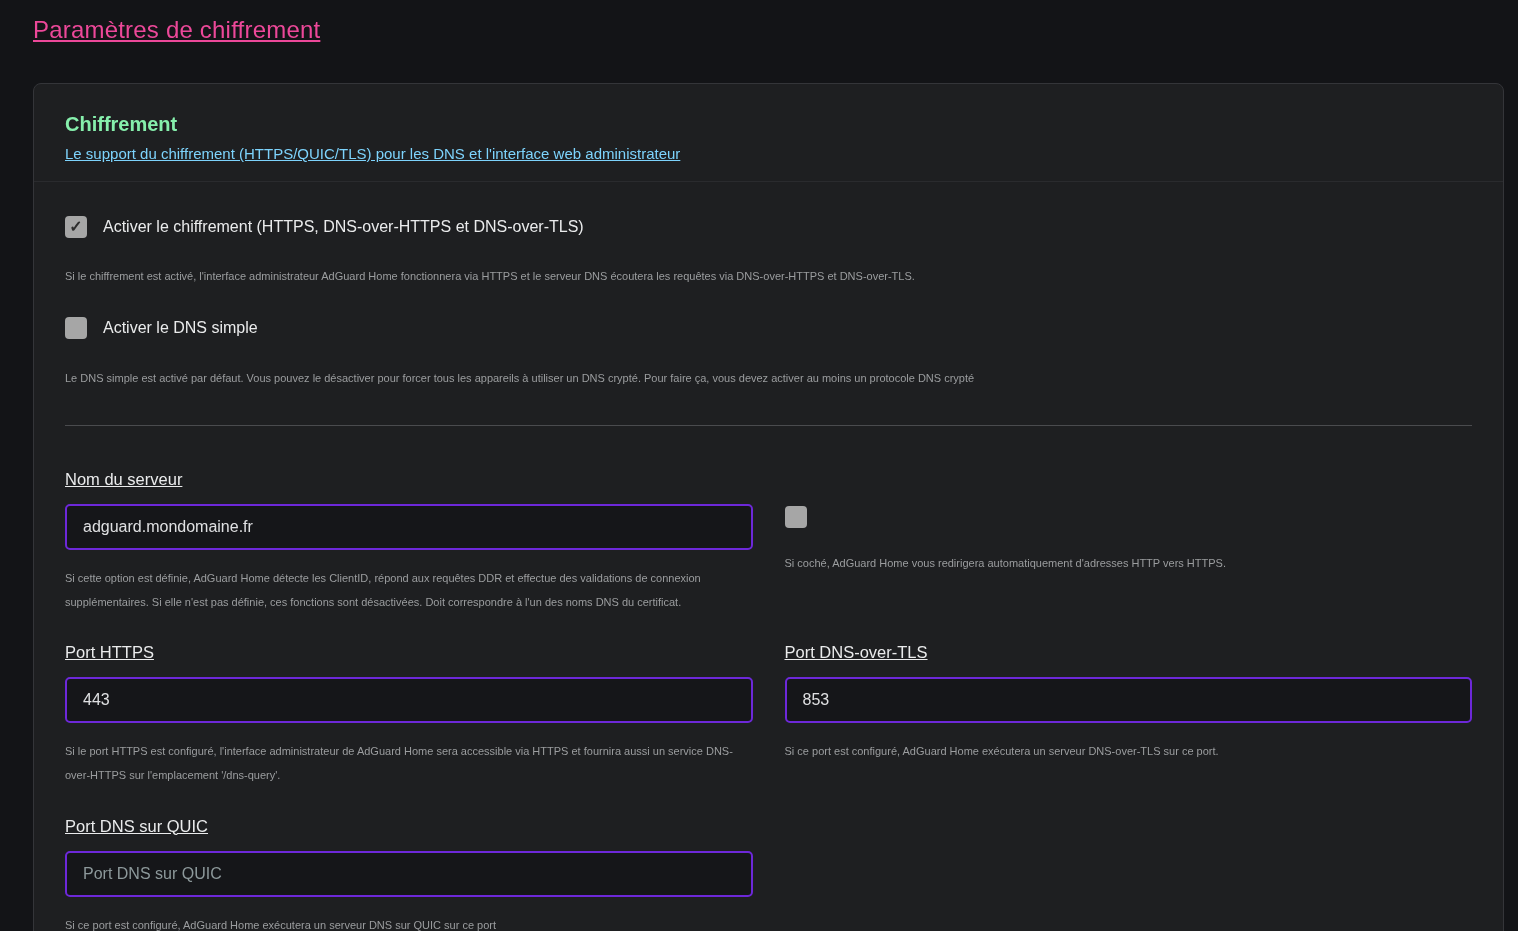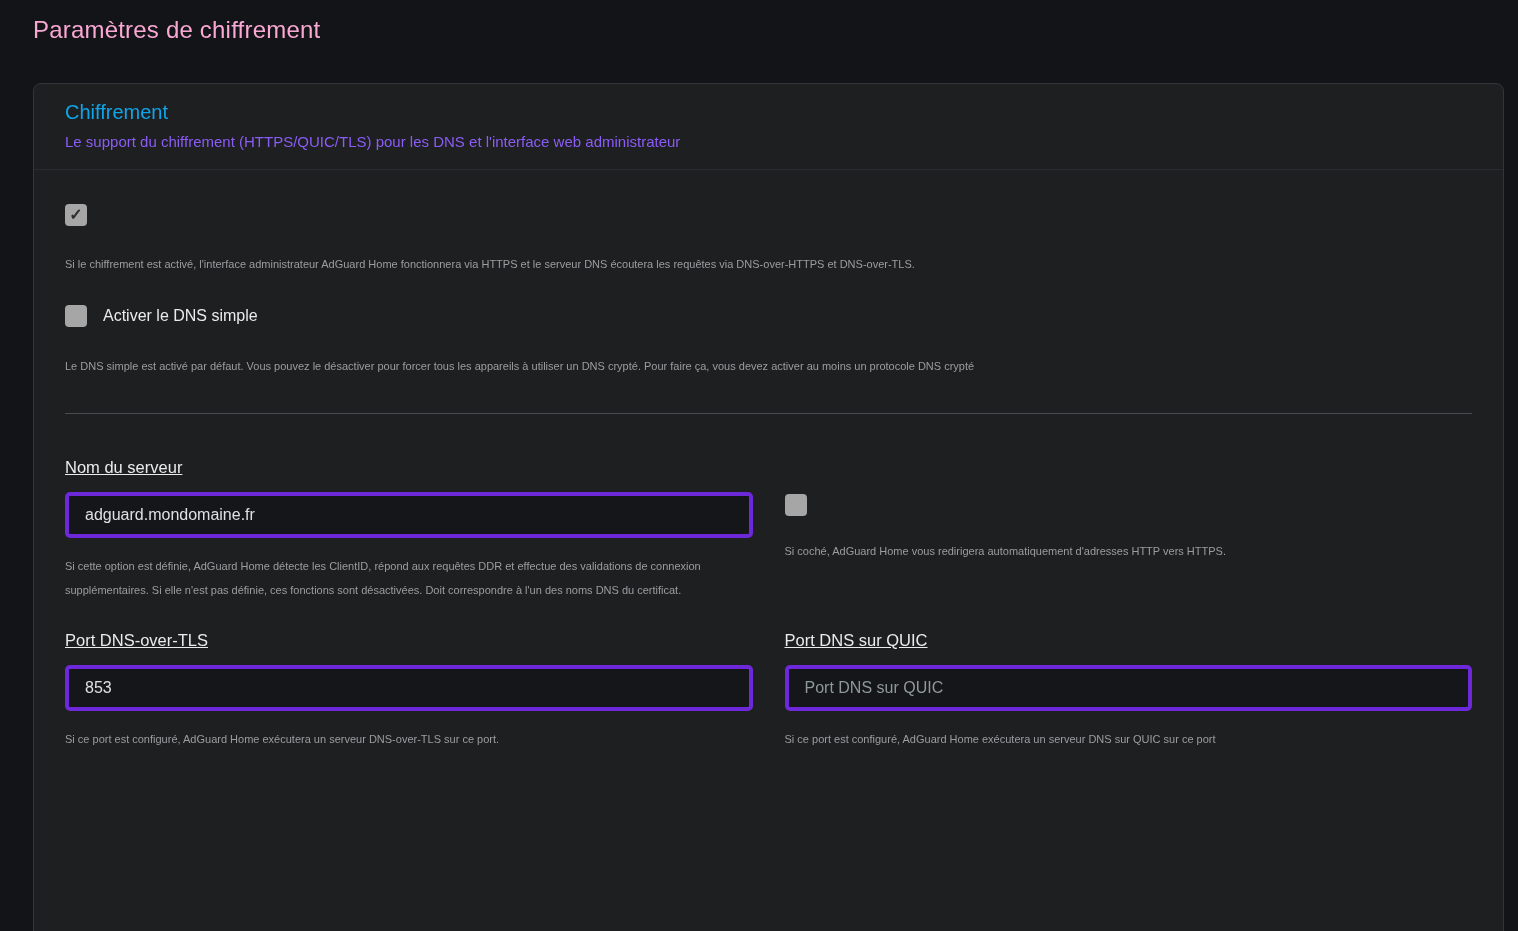--- a/index.html
+++ b/index.html
@@ -7,33 +7,34 @@
   body {
     background:#131417;
     font-family:"Liberation Sans", sans-serif;
     color:#e9eaeb;
   }
   .page { padding:16px 0 0 0; }
   .page-title {
     margin-left:33px;
     font-size:24px;
     font-weight:400;
-    color:#f9a8d4;
+    color:#ec4899;
     letter-spacing:.2px;
+    text-decoration:underline;
   }
   .card {
     margin:39px 14px 0 33px;
     background:#1e1f21;
     border:1px solid #343539;
     border-radius:8px;
     height:1100px;
   }
   .card-header { padding:17px 31px 19px; border-bottom:1px solid #2a2b2e; }
-  .card-title { font-size:20px; font-weight:400; color:#0ea5e9; margin-bottom:9px; }
-  .card-subtitle { font-size:15px; color:#8b5cf6; }
+  .card-title { font-size:20px; font-weight:700; color:#86efac; margin-bottom:9px;margin-top:12px; }
+  .card-subtitle { font-size:15px; color:#7dd3fc;text-decoration:underline; }
   .card-body { padding:34px 31px 0; }
 
   .check-row { display:flex; align-items:center; cursor:pointer; }
   .checkbox {
     width:22px; height:22px; flex:0 0 22px;
     background:#a6a6a6; border-radius:4px;
     display:flex; align-items:center; justify-content:center;
   }
   .checkmark { display:none; color:#2d2d2d; font-size:16px; font-weight:bold; line-height:1; }
   .checkbox.checked .checkmark { display:block; }
@@ -42,21 +43,21 @@
   .desc { color:#9b9d9f; font-size:11px; line-height:23.6px; margin-top:27px; }
   .desc.tight { margin-top:28px; }
 
   .group-2 { margin-top:28px;text-align:center; }
   .divider { border:none; border-top:1px solid #4a4b4e; margin:35px 0 42px; }
 
   .grid { display:grid; grid-template-columns:1fr 1fr; column-gap:32px; row-gap:27px; align-items:start; }
   .form-label { display:block; font-size:16.5px; color:#eaebec; line-height:22px; margin-bottom:14px;text-decoration:underline; }
   .text-input {
     width:100%; height:46px;
-    background:#151619; border:4px solid #6d28d9; border-radius:5px;
+    background:#151619; border:2px solid #6d28d9; border-radius:5px;
     color:#dfe0e2; font-size:16px; padding:0 16px;
     font-family:"Liberation Sans", sans-serif;
     outline:none;
   }
   .text-input::placeholder { color:#8d999b; opacity:1; }
   .input-desc { margin-top:17px; }
   .offset-top { margin-top:38px; }
   .redirect-desc { margin-top:24px; }
 </style>
 </head>
@@ -70,20 +71,21 @@
       <div class="card-title">Chiffrement</div>
       <div class="card-subtitle">Le support du chiffrement (HTTPS/QUIC/TLS) pour les DNS et l'interface web administrateur</div>
     </div>
 
     <div class="card-body">
 
       <div class="check-row">
         <span class="checkbox checked">
           <span class="checkmark">✓</span>
         </span>
+        <span class="check-label">Activer le chiffrement (HTTPS, DNS-over-HTTPS et DNS-over-TLS)</span>
       </div>
       <div class="desc">Si le chiffrement est activé, l'interface administrateur AdGuard Home fonctionnera via HTTPS et le serveur DNS écoutera les requêtes via DNS-over-HTTPS et DNS-over-TLS.</div>
 
       <div class="check-row group-2">
         <span class="checkbox">
           
         </span>
         <span class="check-label">Activer le DNS simple</span>
       </div>
       <div class="desc tight">Le DNS simple est activé par défaut. Vous pouvez le désactiver pour forcer tous les appareils à utiliser un DNS crypté. Pour faire ça, vous devez activer au moins un protocole DNS crypté</div>
@@ -100,20 +102,25 @@
 
         <div class="offset-top">
           <div class="check-row">
             <span class="checkbox">
               
             </span>
           </div>
           <div class="desc redirect-desc">Si coché, AdGuard Home vous redirigera automatiquement d'adresses HTTP vers HTTPS.</div>
         </div>
 
+        <div>
+          <label class="form-label">Port HTTPS</label>
+          <input class="text-input" type="text" value="443" style="">
+          <div class="desc input-desc">Si le port HTTPS est configuré, l'interface administrateur de AdGuard Home sera accessible via HTTPS et fournira aussi un service DNS-over-HTTPS sur l'emplacement '/dns-query'.</div>
+        </div>
 
         <div>
           <label class="form-label">Port DNS-over-TLS</label>
           <input class="text-input" type="text" value="853" style="">
           <div class="desc input-desc">Si ce port est configuré, AdGuard Home exécutera un serveur DNS-over-TLS sur ce port.</div>
         </div>
 
         <div>
           <label class="form-label">Port DNS sur QUIC</label>
           <input class="text-input" type="text" placeholder="Port DNS sur QUIC" style="">

